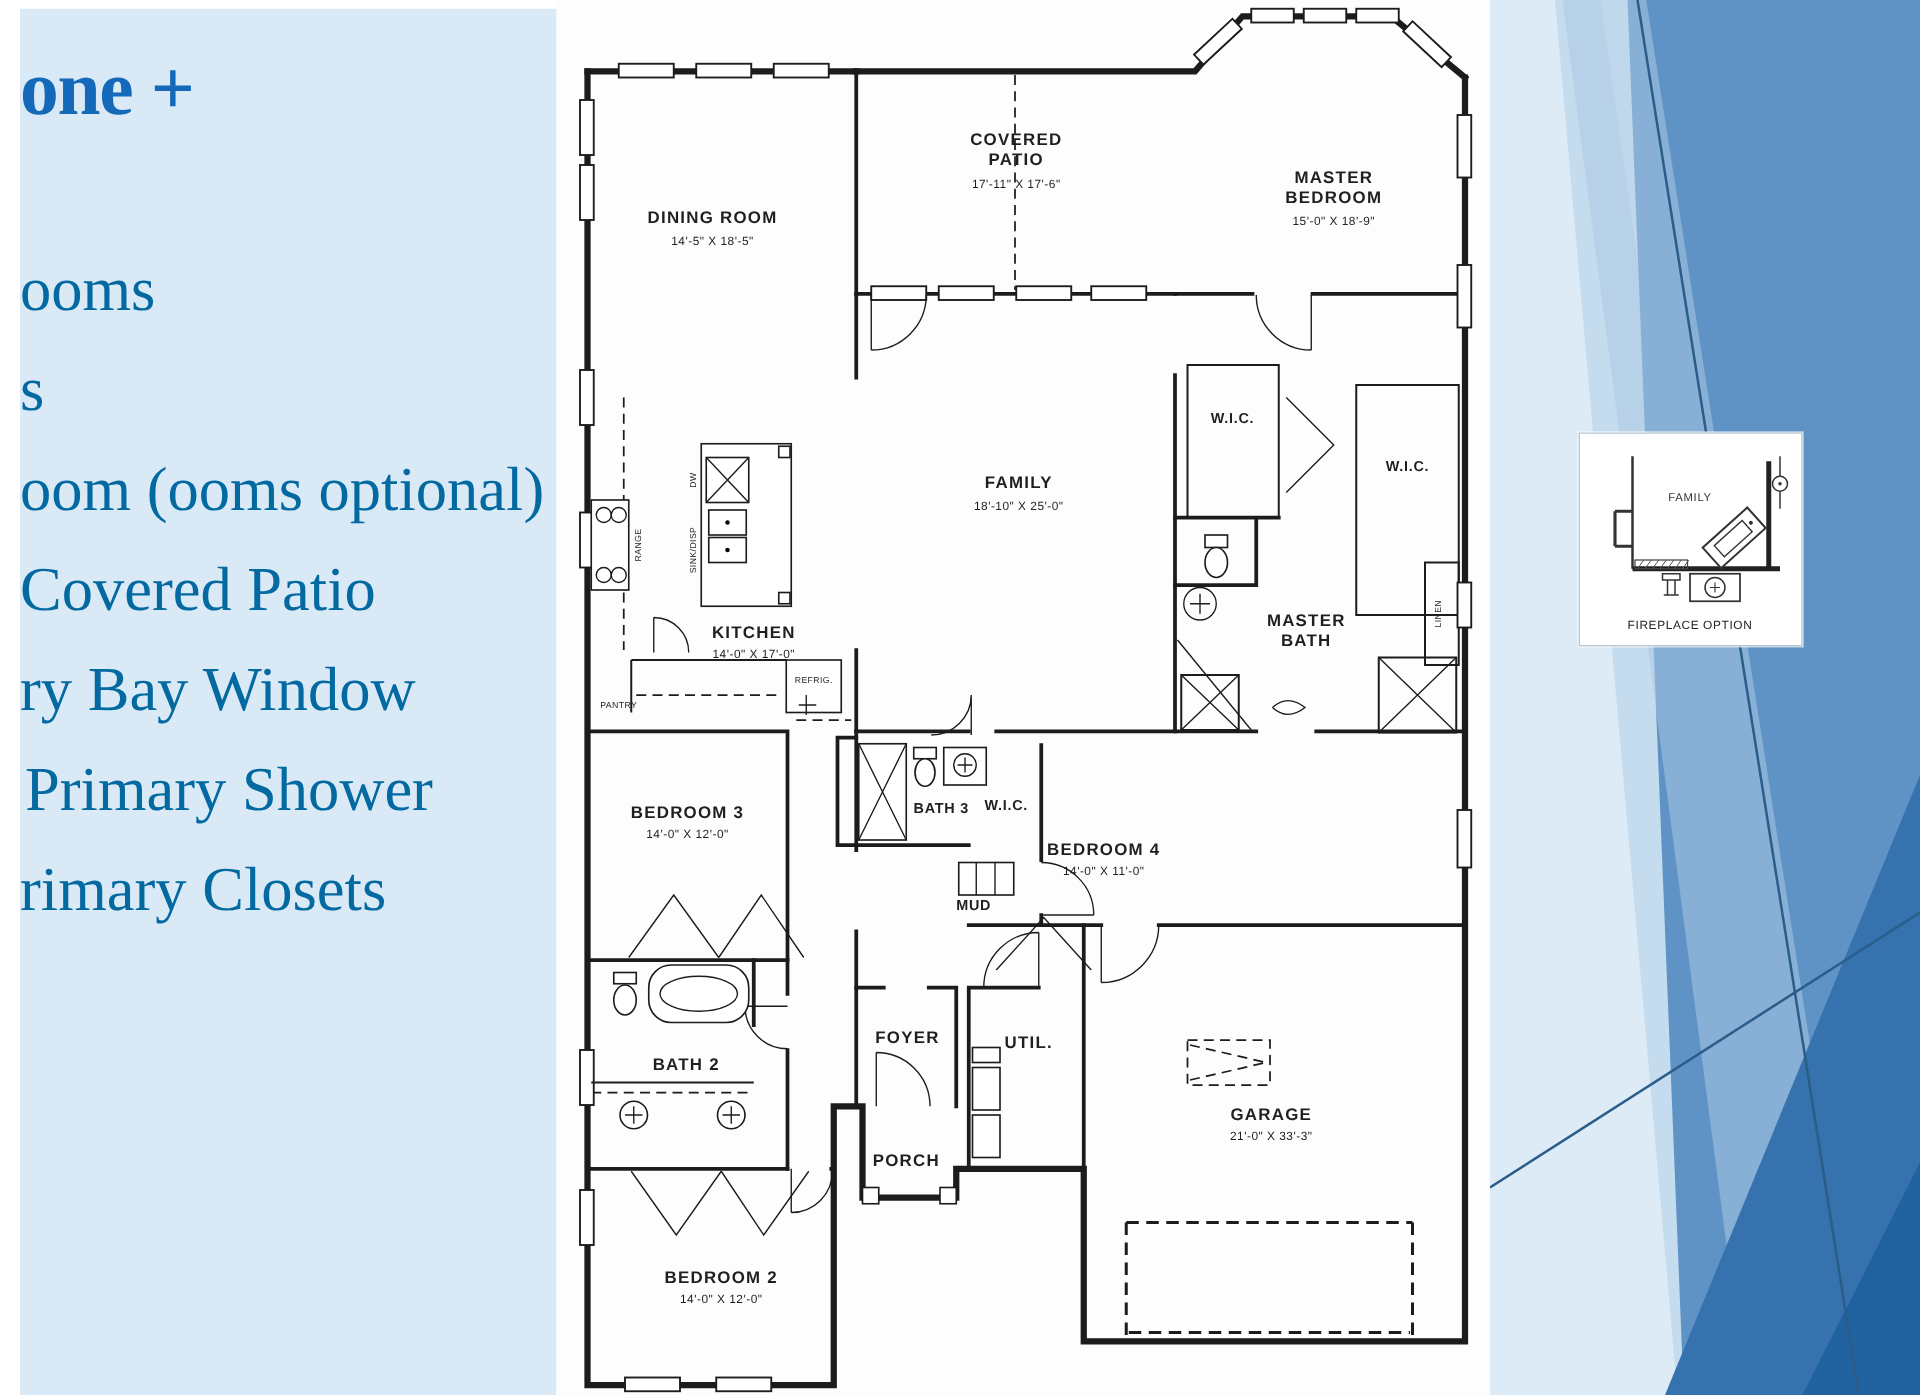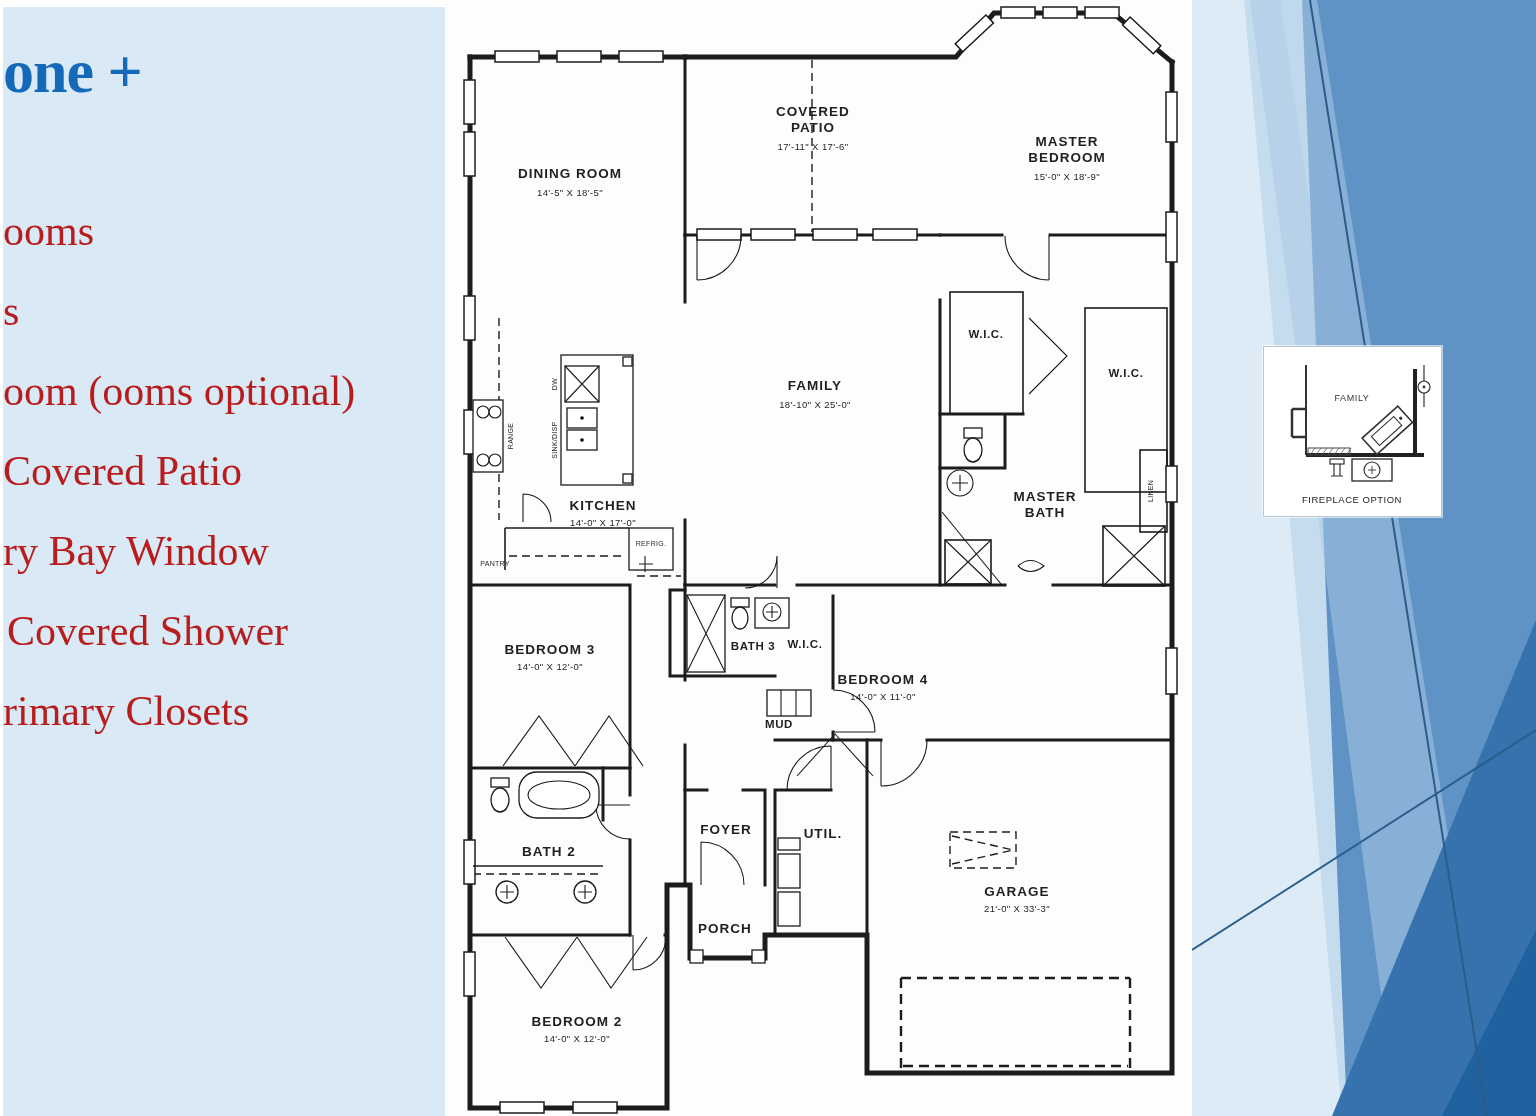--- a/index.html
+++ b/index.html
@@ -1,25 +1,25 @@
 <!DOCTYPE html>
 <html><head>
 <meta charset="utf-8">
 <style>
   html,body{margin:0;padding:0;}
   .slide{position:relative;width:1536px;height:1116px;background:#ffffff;overflow:hidden;
          font-family:"Liberation Serif", serif;}
 
   
-  .left-panel{position:absolute;left:3px;top:0;width:445px;height:1116px;
+  .left-panel{position:absolute;left:16px;top:0;width:445px;height:1116px;
               background:#d9e9f5;border-top:7px solid #ffffff;box-sizing:border-box;}
   .title{position:absolute;left:0;top:30px;width:445px;color:#1569b9;
          font-weight:bold;font-size:62px;line-height:68px;letter-spacing:-1px;white-space:nowrap;}
   .bullets{list-style:none;margin:0;padding:0;position:absolute;left:0;top:198px;width:445px;
-           color:#b91c1c;font-size:42px;}
+           color:#0369a1;font-size:50px;}
   .bullets li{height:80px;line-height:52px;white-space:nowrap;overflow:visible;}
   .bullets li:nth-child(4){}
   .bullets li:nth-child(6){padding-left:4px;}
 
   
   .plan-panel{position:absolute;left:445px;top:0;width:747px;height:1116px;background:#fdfdfd;}
   .plan-panel svg{display:block;}
   .w5{stroke:#1c1c1c;stroke-width:5;fill:none;stroke-linecap:square;}
   .w3{stroke:#1c1c1c;stroke-width:3;fill:none;stroke-linecap:square;}
   .w2{stroke:#1c1c1c;stroke-width:1.6;fill:none;}
@@ -52,21 +52,21 @@
   <div class="left-panel">
     <div class="title">
       <div>one +</div>
     </div>
     <ul class="bullets">
       <li>ooms</li>
       <li>s</li>
       <li>oom (ooms optional)</li>
       <li>Covered Patio</li>
       <li>ry Bay Window</li>
-      <li>Covered Shower</li>
+      <li>Primary Shower</li>
       <li>rimary Closets</li>
     </ul>
   </div>
 
   <div class="plan-panel">
     <svg width="747" height="1116" viewBox="0 0 747 1116">
 
       <g>
         <path class="w5" d="M25,57 H240"></path>
         <path class="w5" d="M240,57 H511 L549,13 H668 L727,62"></path>

